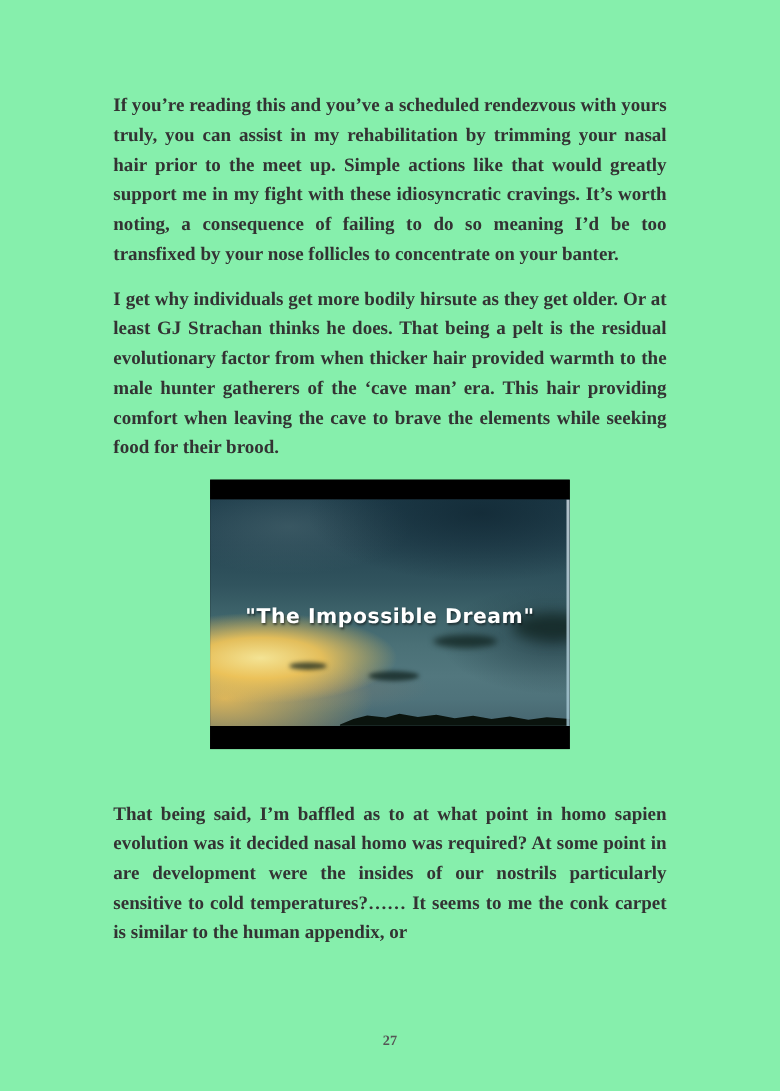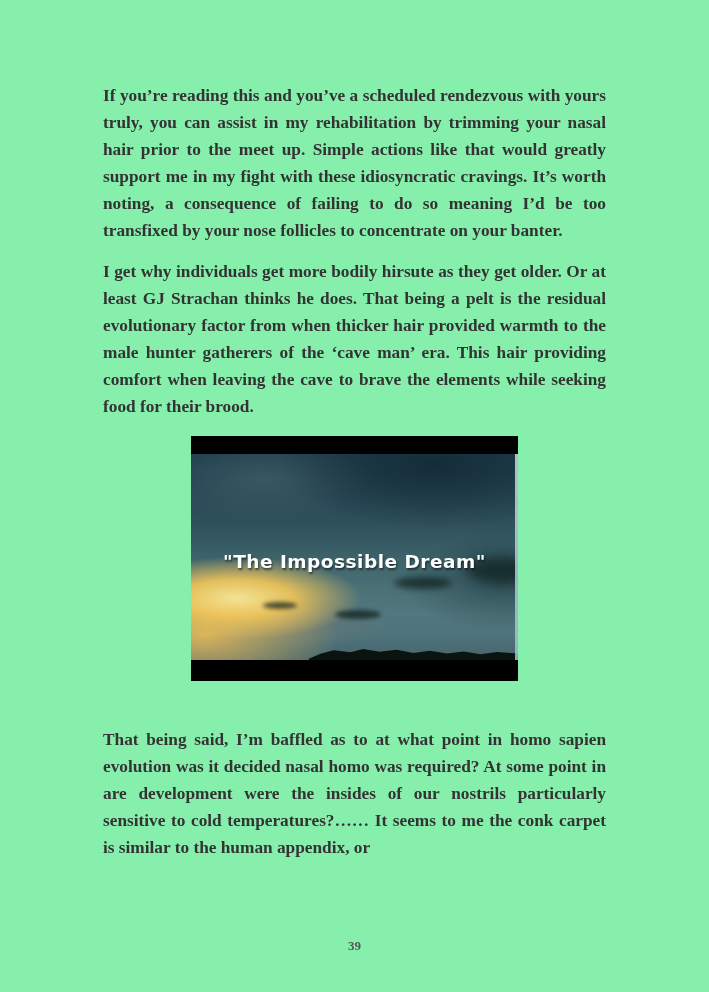--- a/index.html
+++ b/index.html
@@ -123,15 +123,15 @@
         <div class="edge-strip"></div>
         <div class="caption">"The Impossible Dream"</div>
       </div>
       <div class="letterbox bottom"></div>
     </figure>
 
     <p class="para">That being said, I’m baffled as to at what point in homo sapien evolution was it decided nasal homo was required? At some point in are development were the insides of our nostrils particularly sensitive to cold temperatures?…… It seems to me the conk carpet is similar to the human appendix, or</p>
 
   </div>
 
-  <div class="page-number">39</div>
+  <div class="page-number">27</div>
 
 </div>
 
 </body></html>

